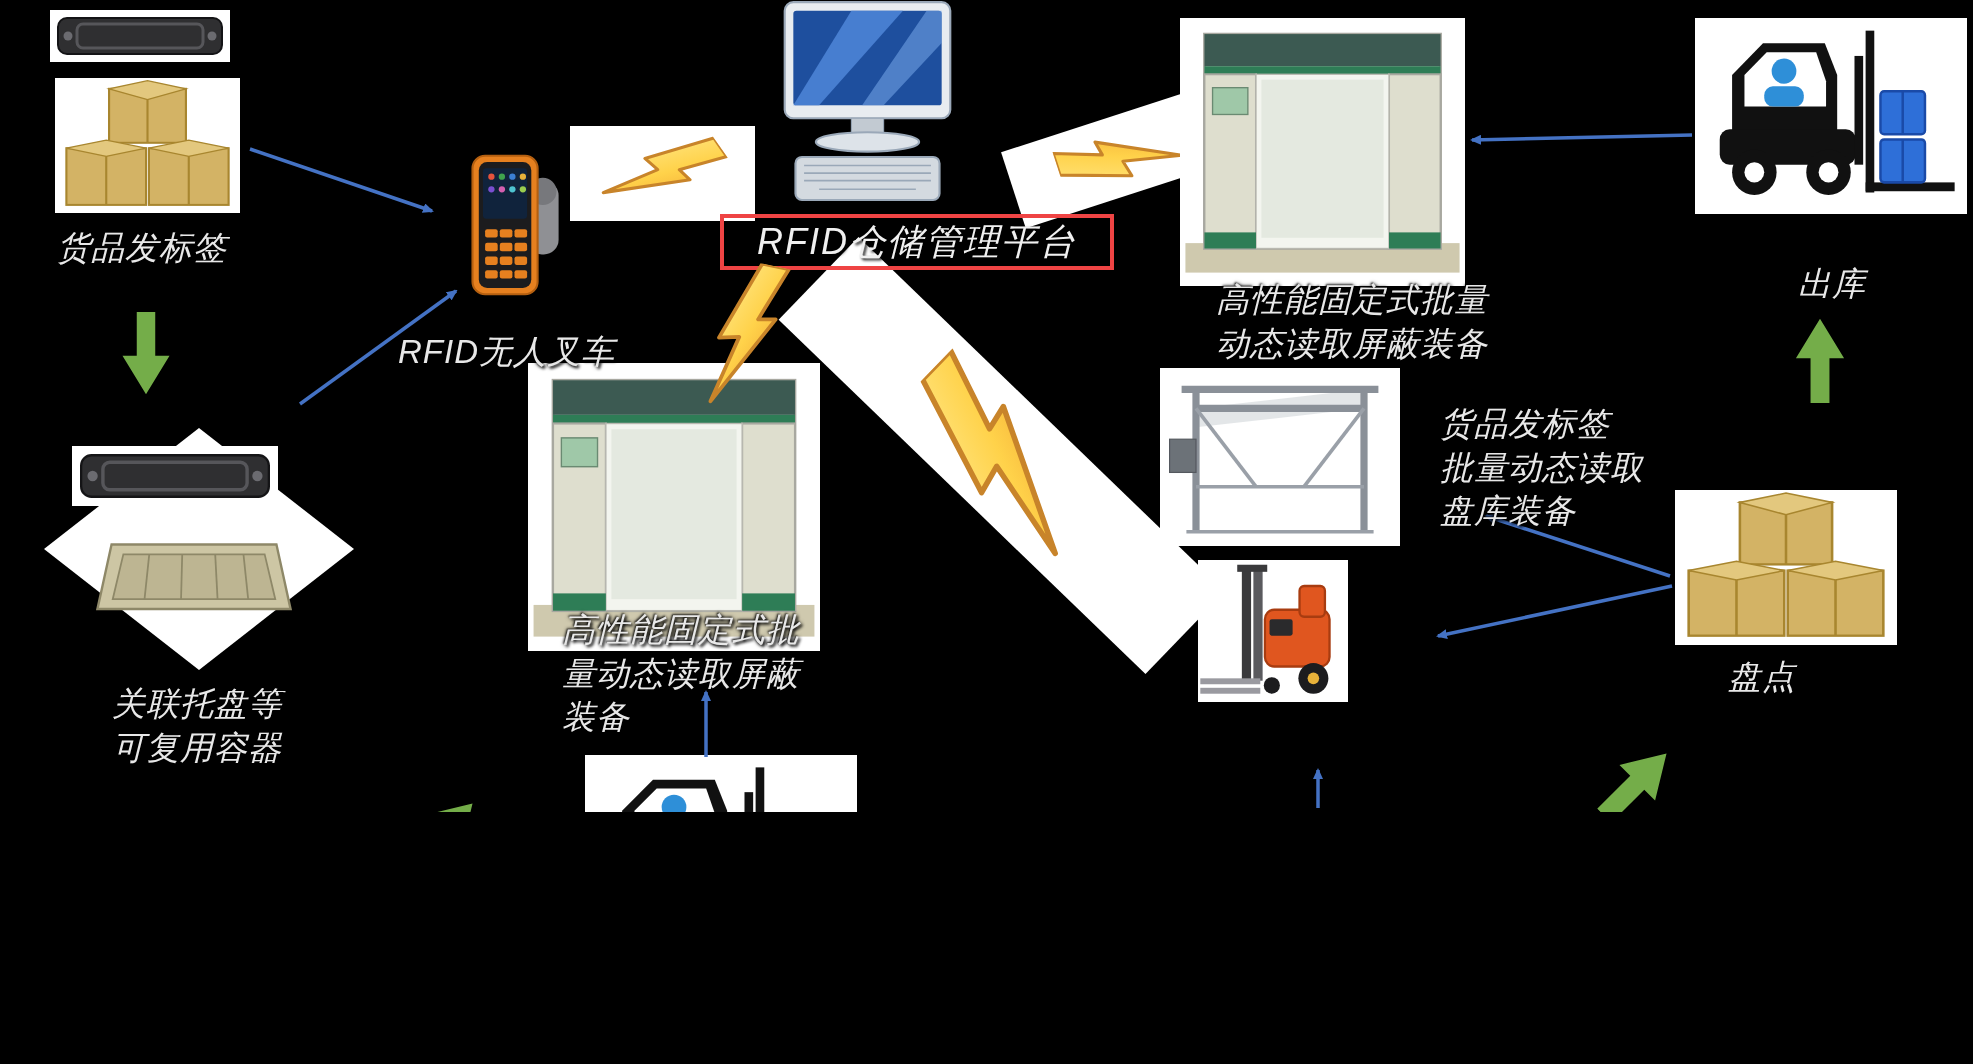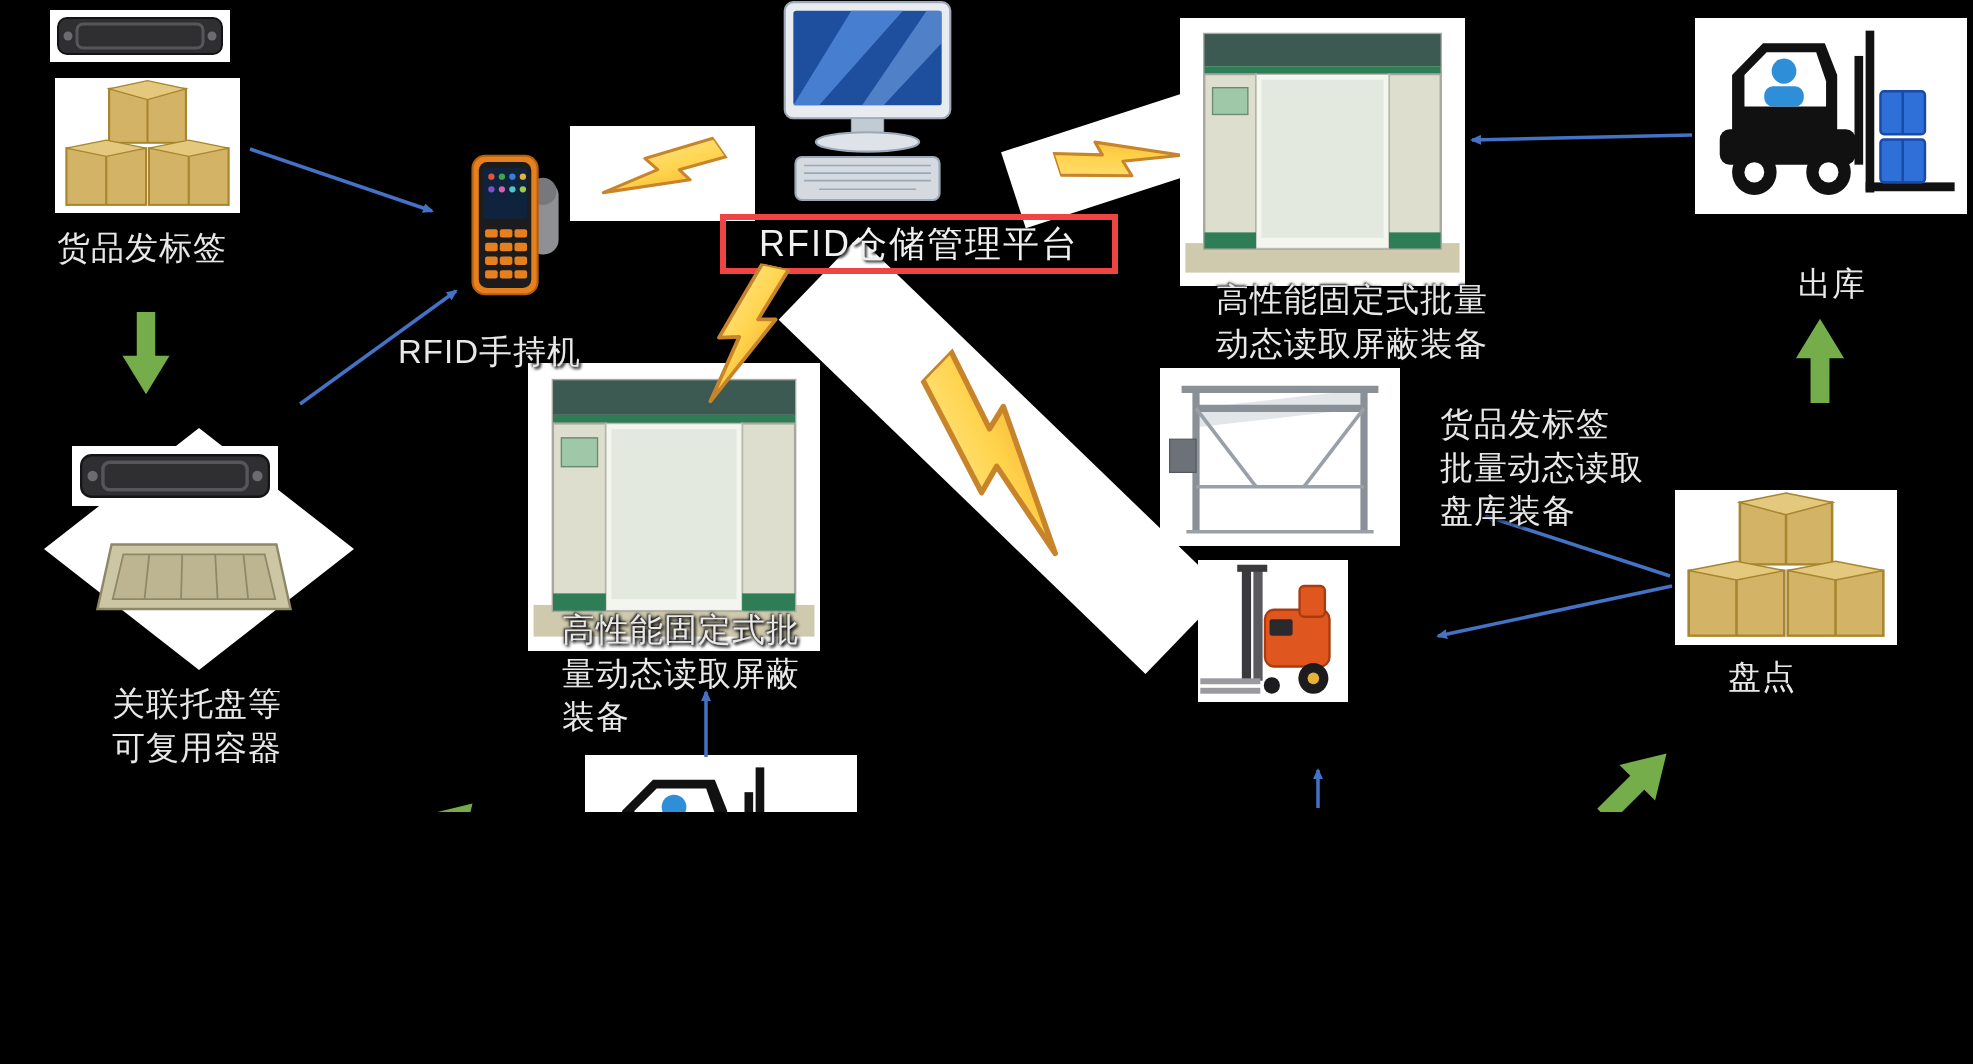--- a/index.html
+++ b/index.html
@@ -1,34 +1,34 @@
 <!DOCTYPE html>
 <html><head>
 <meta charset="utf-8">
 <style>
   html,body{margin:0;padding:0;background:#000;}
   .canvas{position:relative;width:1973px;height:812px;background:#000;overflow:hidden;
-          font-family:"Liberation Sans","DejaVu Sans",sans-serif;}
+          font-family:"Liberation Sans","DejaVu Sans",sans-serif;font-style:italic;}
   .defs{position:absolute;width:0;height:0;overflow:hidden;}
   .img{position:absolute;z-index:2;}
   .panel{position:absolute;z-index:2;background:#fff;}
   .diamond{position:absolute;z-index:2;background:#fff;
            clip-path:polygon(50% 0,100% 50%,50% 100%,0 50%);}
   .band{position:absolute;z-index:1;background:#fff;display:flex;
         align-items:center;justify-content:center;}
   .bolt{overflow:visible;}
   .boltfree{position:absolute;z-index:4;overflow:visible;}
   .garrow{position:absolute;z-index:4;}
   .garrow polygon{fill:#74ad49;}
   .connectors{position:absolute;left:0;top:0;z-index:5;pointer-events:none;}
   .connectors line{stroke:#4472c4;stroke-width:3.5;}
   .label{position:absolute;z-index:6;color:#e8e8e8;font-size:33px;line-height:1.32;
          white-space:pre-line;letter-spacing:1px;
          text-shadow:2px 2px 3px rgba(0,0,0,.95),-1px -1px 2px rgba(0,0,0,.8),0 0 4px rgba(0,0,0,.8);}
-  .platform-box{position:absolute;z-index:3;border:6px solid #ef4444;display:flex;
+  .platform-box{position:absolute;z-index:3;border:4px solid #ef4444;display:flex;
                 align-items:center;justify-content:center;color:#f0f0f0;font-size:36px;
                 letter-spacing:2px;text-shadow:2px 2px 3px rgba(0,0,0,.95);}
 </style>
 </head>
 <body>
 
 <div class="canvas">
 
   <svg class="defs" aria-hidden="true">
     <defs>
@@ -244,21 +244,21 @@
     </svg>
   <svg class="img" style="left:88px;top:522px;width:212px;height:112px;z-index:3;" viewBox="0 0 180 90" preserveAspectRatio="none">
       <use href="#sym-pallet"></use>
     </svg>
   <div class="label" style="left:112px;top:682px;">关联托盘等
 可复用容器</div>
 
   <svg class="img" style="left:462px;top:150px;width:105px;height:150px;z-index:3;" viewBox="0 0 100 140">
       <use href="#sym-handheld"></use>
     </svg>
-  <div class="label" style="left:398px;top:330px;">RFID手持机</div>
+  <div class="label" style="left:398px;top:330px;">RFID无人叉车</div>
 
   <svg class="img" style="left:775px;top:0px;width:185px;height:215px;" viewBox="0 0 170 200">
       <use href="#sym-computer"></use>
     </svg>
   <div class="platform-box" style="left:720px;top:214px;width:386px;height:48px;">
     <span>RFID仓储管理平台</span>
   </div>
 
   <svg class="panel" style="left:528px;top:363px;width:292px;height:288px;" viewBox="0 0 210 200" preserveAspectRatio="none">
       <use href="#sym-gate"></use>

